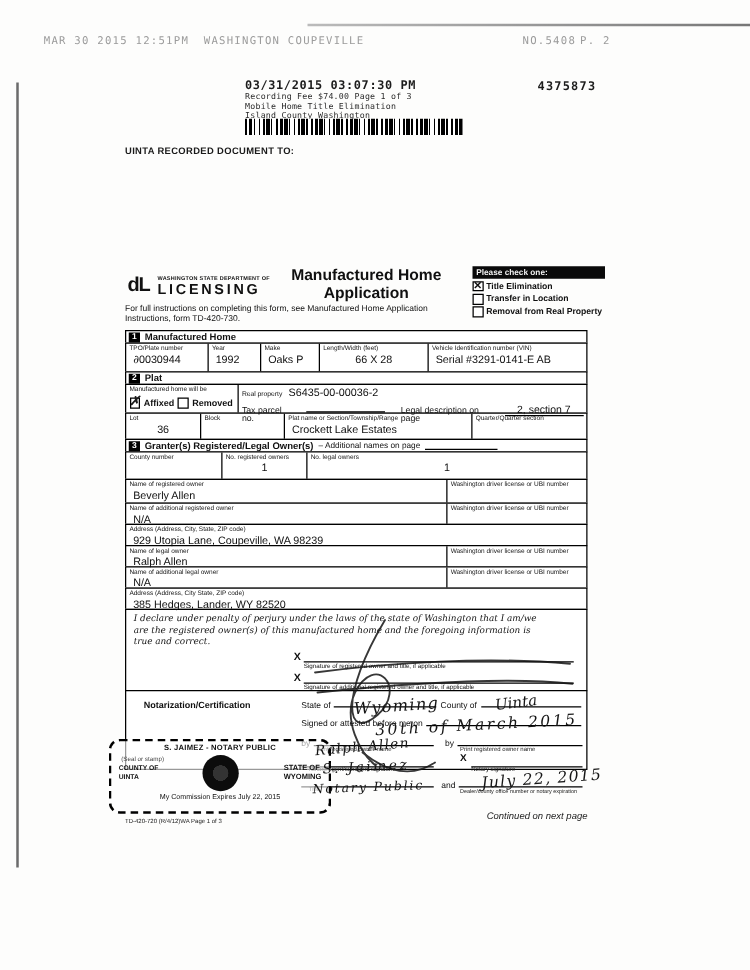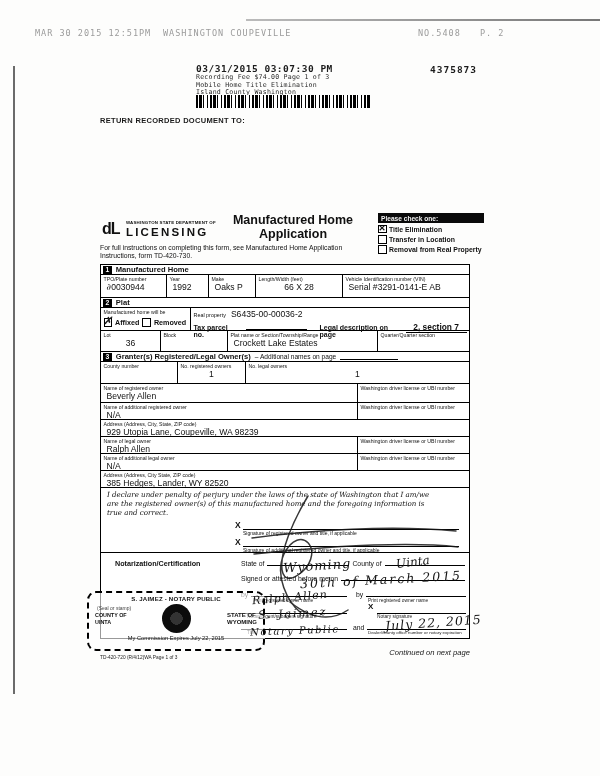--- a/index.html
+++ b/index.html
@@ -8,21 +8,21 @@
     font-family:"Liberation Sans", sans-serif; color:#111; overflow:hidden;
   }
   
   .scan-topline { position:absolute; left:246px; top:19px; width:354px; height:2px;
     background:linear-gradient(90deg,#bbb,#777); }
   .scan-leftline { position:absolute; left:13px; top:66px; width:1.5px; height:628px; background:#6b6b6b; }
   
   .faxrow { position:absolute; top:28px; left:0; width:600px; height:12px;
     font-family:"DejaVu Sans Mono", monospace; font-size:8.5px; color:#9b9b9b; letter-spacing:1px; }
   .faxrow span { position:absolute; white-space:nowrap; }
-  .fax-dt { left:35px; } .fax-sender { left:163px; } .fax-no { left:418px; } .fax-pg { left:480px; }
+  .fax-dt { left:35px; } .fax-sender { left:163px; } .fax-no { left:418px; } .fax-pg { left:464px; }
   
   .rec { position:absolute; left:196px; top:63px; font-family:"DejaVu Sans Mono", monospace; color:#1c1c1c; }
   .rec-dt { font-size:9.5px; font-weight:bold; letter-spacing:0.5px; }
   .rec small { display:block; font-size:6.6px; line-height:7.6px; letter-spacing:0.2px; color:#2a2a2a; }
   .docnum { position:absolute; left:430px; top:64px; font-family:"DejaVu Sans Mono", monospace;
     font-size:9.5px; font-weight:bold; letter-spacing:1px; color:#1c1c1c; }
   .barcode { position:absolute; left:196px; top:95px; width:174px; height:13px;
     background:repeating-linear-gradient(90deg,#000 0 2px,#fff 2px 3px,#000 3px 6px,#fff 6px 7px,#000 7px 8px,#fff 8px 11px,#000 11px 12px,#fff 12px 14px); }
   .return-to { position:absolute; left:100px; top:116px; font-size:7.5px; font-weight:bold; letter-spacing:0.3px; color:#1a1a1a; }
   
@@ -54,35 +54,35 @@
   .lbl.wrap { white-space:normal; }
   .val { font-size:8.6px; line-height:10px; padding-left:3px; white-space:nowrap; }
   .val.ctr { text-align:center; padding-left:0; }
   .h24 { height:24px; } .h23 { height:23px; } .h22 { height:22px; }
   .h20 { height:20px; } .h18 { height:18px; }
   
   .land-b { position:relative; }
   .rp-line { display:flex; align-items:baseline; gap:5px; }
   .rp-lbl { font-size:5.4px; }
   .rp-val { font-size:8.6px; }
-  .tax-line { display:flex; align-items:baseline; gap:13px; margin-top:2px; font-size:7px;font-weight:bold; }
+  .tax-line { display:flex; align-items:baseline; gap:13px; margin-top:2px; font-size:7px; }
   .uline { display:inline-block; border-bottom:0.9px solid #000; height:8px; }
   .uline-val { display:inline-block; border-bottom:0.9px solid #000; text-align:center; font-size:8.4px; }
   .cbrow { display:flex; align-items:center; gap:3px; margin-top:3px; font-size:7.2px; font-weight:bold; }
   .hand { font-family:"DejaVu Serif", serif; font-style:italic; color:#191919; white-space:nowrap; }
   .cb .hand { position:absolute; left:-1px; top:-4px; font-size:10px; }
   
   .declrow { height:66px; padding:3px 6px; }
   .decl { width:334px; font-family:"DejaVu Serif", serif; font-style:italic; font-size:7.1px; line-height:8.8px; }
   .sigrow { display:flex; align-items:flex-end; margin-left:128px; margin-top:3px; }
   .sigx { font-size:8.5px; font-weight:bold; margin-right:2px; }
   .sigline { flex:1; border-bottom:1px solid #000; height:8px; margin-right:4px; }
   .siglabel { margin-left:136px; font-size:5px; line-height:6px; }
   
-  .notar { position:relative; height:87px; }
+  .notar { position:relative; height:64px; }
   .nlabel { position:absolute; left:14px; top:6px; font-size:7.2px; font-weight:bold; }
   .nline { position:absolute; display:flex; align-items:baseline; gap:3px; font-size:6.8px; }
   .nl { border-bottom:0.9px solid #000; height:9px; display:inline-block; }
   .nsub { position:absolute; font-size:4.8px; color:#222; white-space:nowrap; }
   .nx { position:absolute; font-size:8px; font-weight:bold; }
   
   .stamp { position:absolute; left:87px; top:591px; width:178px; height:60px; box-sizing:border-box;
     border:2px dashed #000; border-radius:9px; background:rgba(255,255,255,0.6); padding:2px 4px; }
   .st1 { text-align:center; font-size:6.1px; font-weight:bold; letter-spacing:0.2px; }
   .st-seal-lbl { position:absolute; left:8px; top:12px; font-size:5px; color:#444; }
@@ -124,21 +124,21 @@
   </div>
 
   <div class="rec">
     <div class="rec-dt">03/31/2015 03:07:30 PM</div>
     <small>Recording Fee $74.00  Page 1 of 3</small>
     <small>Mobile Home Title Elimination</small>
     <small>Island County Washington</small>
   </div>
   <div class="docnum">4375873</div>
   <div class="barcode"></div>
-  <div class="return-to">RETURN RECORDED DOCUMENT TO:</div>
+  <div class="return-to">UINTA RECORDED DOCUMENT TO:</div>
 
   <div class="form">
 
     <div class="fhead">
       <div class="logo-mark">dL</div>
       <div class="logo-lines">
         <div class="logo-small">WASHINGTON STATE DEPARTMENT OF</div>
         <div class="logo-big">LICENSING</div>
       </div>
       <div class="ftitle">

